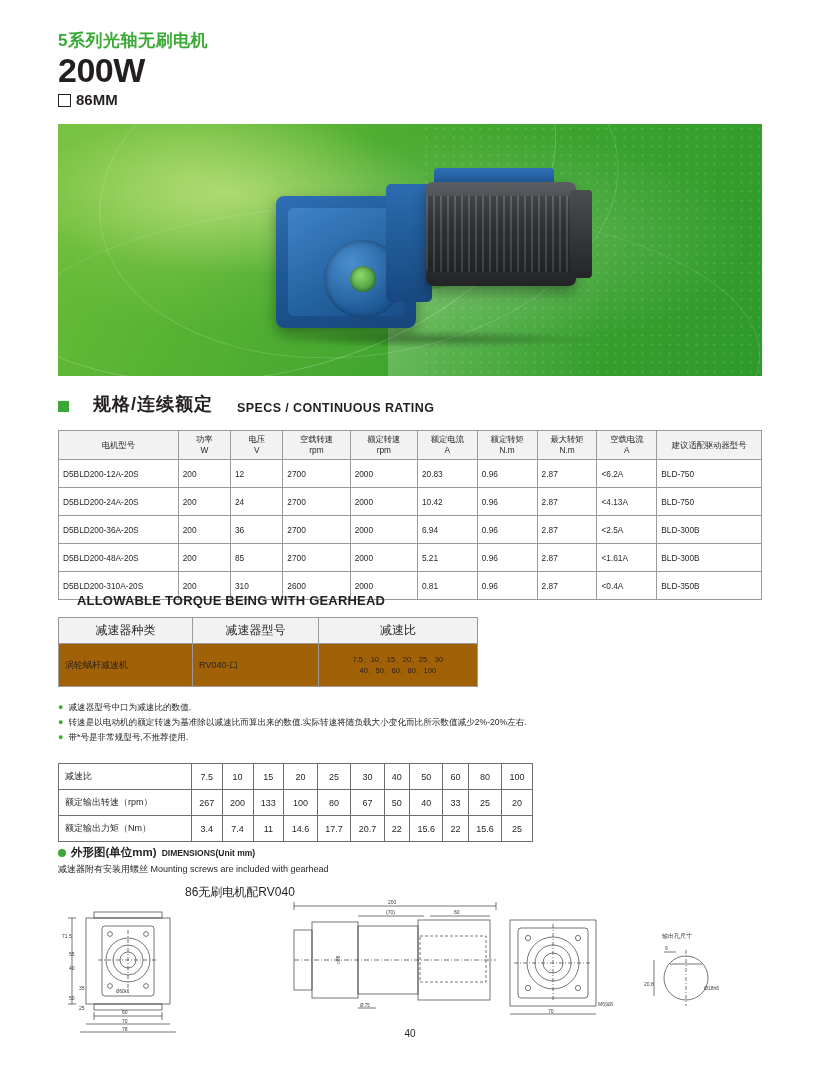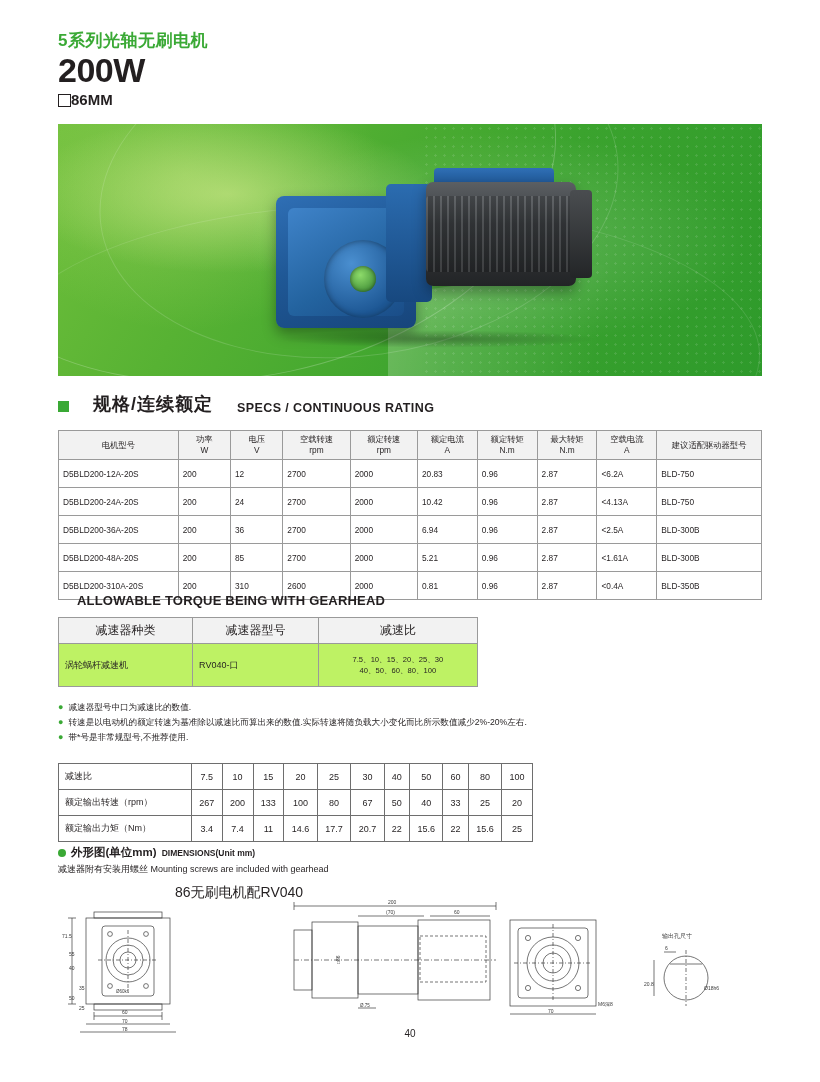--- a/index.html
+++ b/index.html
@@ -18,21 +18,21 @@
   .h-series{
     font-size:17px;font-weight:bold;color:#3aa935;letter-spacing:.5px;
     line-height:22px;
   }
   .h-watt{
     font-size:34px;font-weight:bold;color:#231f20;line-height:36px;
     letter-spacing:-.5px;margin-top:0px;
   }
   .h-size{
     font-size:15px;font-weight:bold;color:#231f20;line-height:20px;
-    margin-top:2px;display:flex;align-items:center;
+    margin-top:2px;display:flex;align-items:center;gap:5px;
   }
   .sq{display:inline-block;width:11px;height:11px;border:1.6px solid #231f20;}
 
   
   .hero{
     position:absolute;left:58px;top:124px;width:704px;height:252px;
     background:
       radial-gradient(ellipse 420px 180px at 62% 46%, rgba(255,255,255,.20) 0%, rgba(255,255,255,0) 60%),
       radial-gradient(ellipse 300px 240px at 18% 20%, rgba(190,225,120,.35) 0%, rgba(190,225,120,0) 65%),
       linear-gradient(120deg,#6fbf3b 0%,#57b233 28%,#3ba32e 62%,#2e9a2b 100%);
@@ -123,38 +123,38 @@
     border:1px solid #9a9a9a;padding:3px 4px;text-align:left;vertical-align:middle;
   }
   .spec-table th{
     background:#f2f2f2;font-weight:normal;text-align:center;line-height:11px;font-size:8.3px;
   }
   .spec-table td{height:21px;background:#fff;}
 
   .gear-table{position:absolute;left:58px;top:617px;width:420px;font-size:9px;}
   .gear-table th,.gear-table td{border:1px solid #9a9a9a;padding:4px 6px;}
   .gear-table th{background:#f2f2f2;font-weight:normal;text-align:center;font-size:12px;}
-  .gear-table td{background:#bef264;height:34px;}
+  .gear-table td{background:#a16207;height:34px;}
   .ratio-cell{font-size:7.6px;line-height:11px;text-align:center;color:#231f20;}
 
   .notes{position:absolute;left:58px;top:700px;font-size:8.6px;line-height:15px;}
   .notes div{display:flex;gap:5px;align-items:flex-start;}
   .bullet{color:#3aa935;font-size:9px;line-height:15px;}
 
   .ratio-table{position:absolute;left:58px;top:763px;width:475px;font-size:9px;}
   .ratio-table td{border:1px solid #6e6e6e;padding:3px 6px;height:19px;text-align:center;}
   .ratio-table td.lbl{text-align:left;width:120px;}
 
   
   .dim-head{position:absolute;left:58px;top:845px;display:flex;align-items:center;gap:5px;}
   .dot-green{width:8px;height:8px;border-radius:50%;background:#3aa935;display:inline-block;}
   .dim-cn{font-size:11.5px;font-weight:bold;color:#231f20;}
   .dim-en{font-size:8.5px;font-weight:bold;color:#231f20;}
   .dim-sub{position:absolute;left:58px;top:863px;font-size:9px;color:#231f20;}
-  .dim-title{position:absolute;left:175px;top:884px;font-size:14px;color:#231f20;}
+  .dim-title{position:absolute;left:185px;top:884px;font-size:12px;color:#231f20;}
 
   .drawing{position:absolute;left:58px;top:890px;width:704px;height:150px;}
   .pageno{position:absolute;left:0;top:1028px;width:820px;text-align:center;font-size:10px;color:#231f20;}
 </style>
 </head>
 <body>
 
 <div class="page">
 
   <div class="header">

